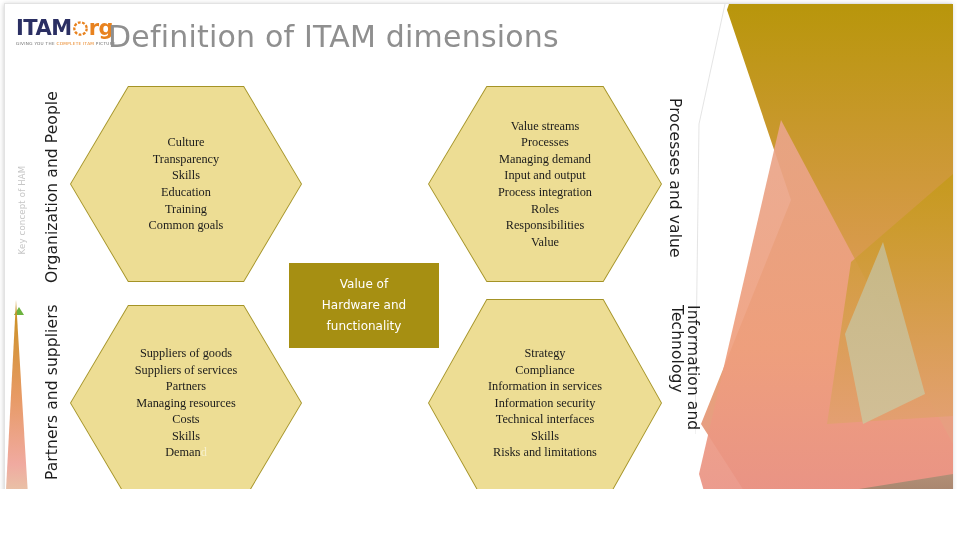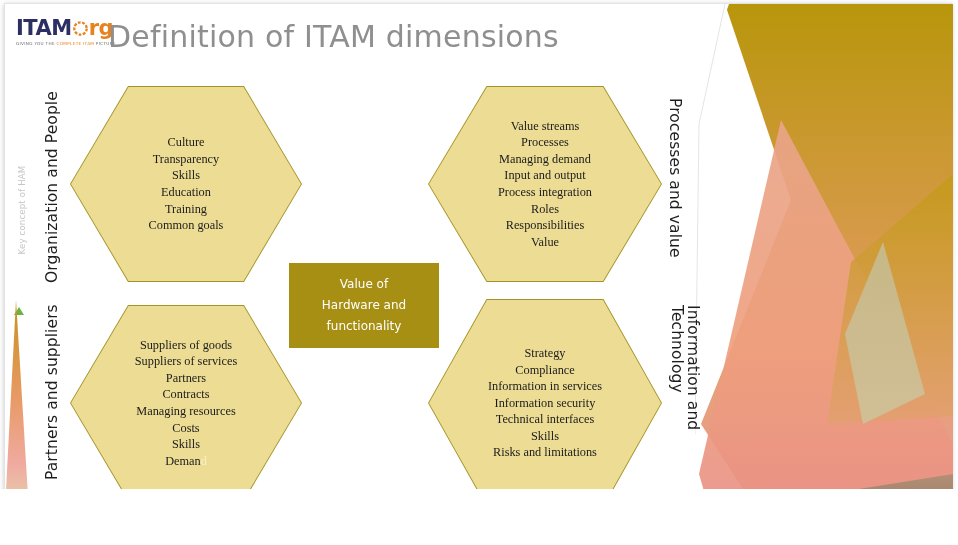--- a/index.html
+++ b/index.html
@@ -300,21 +300,20 @@
       <span class="li">Value</span>
     </div>
   </div>
 
   <div class="hex-border" id="hex-part-b"></div>
   <div class="hex" id="hex-part">
     <div class="hex-list">
       <span class="li">Suppliers of goods</span>
       <span class="li">Suppliers of services</span>
       <span class="li">Partners</span>
-      <span class="li">Contracts</span>
       <span class="li">Managing resources</span>
       <span class="li">Costs</span>
       <span class="li">Skills</span>
       <span class="li"><span>Deman</span><span class="faded">d</span></span>
     </div>
   </div>
 
   <div class="hex-border" id="hex-info-b"></div>
   <div class="hex" id="hex-info">
     <div class="hex-list">

